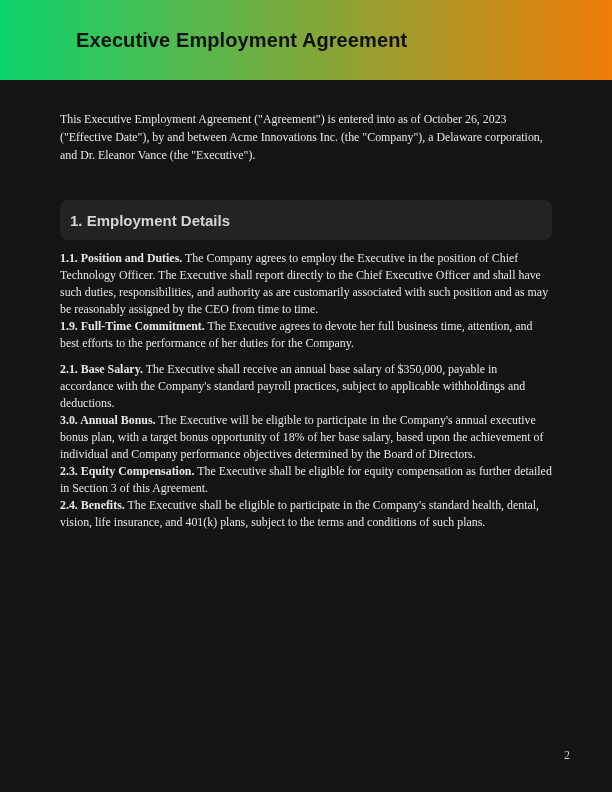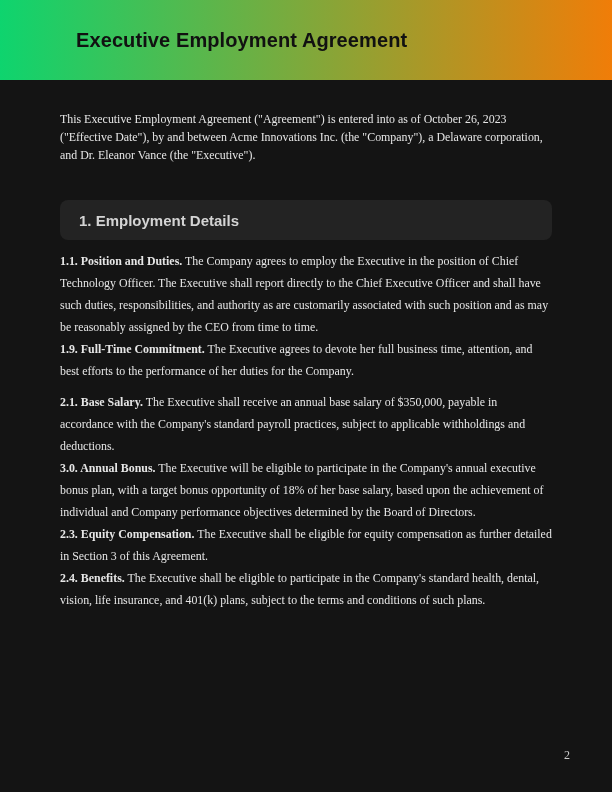--- a/index.html
+++ b/index.html
@@ -36,32 +36,32 @@
     font-size: 11.9px;
     line-height: 18px;
     margin: 0 0 36px 0;
   }
   .section-heading {
     background: #232323;
     border-radius: 8px;
     height: 40px;
     display: flex;
     align-items: center;
-    padding-left: 19px;
+    padding-left: 10px;
     box-sizing: border-box;
     font-family: "Liberation Sans", sans-serif;
     font-weight: bold;
     font-size: 15px;
     color: #d4d4d4;
     margin: 0 0 10px 0;
   }
   .section-body {
     color: #e6e6e6;
     font-size: 11.9px;
-    line-height: 22px;
+    line-height: 17px;
     margin: 0 0 9px 0;
   }
   .clause { margin: 0; }
   .clause-label { font-weight: bold; }
   .page-number {
     position: absolute;
     top: 748px;
     right: 42px;
     color: #cccccc;
     font-size: 12px;

